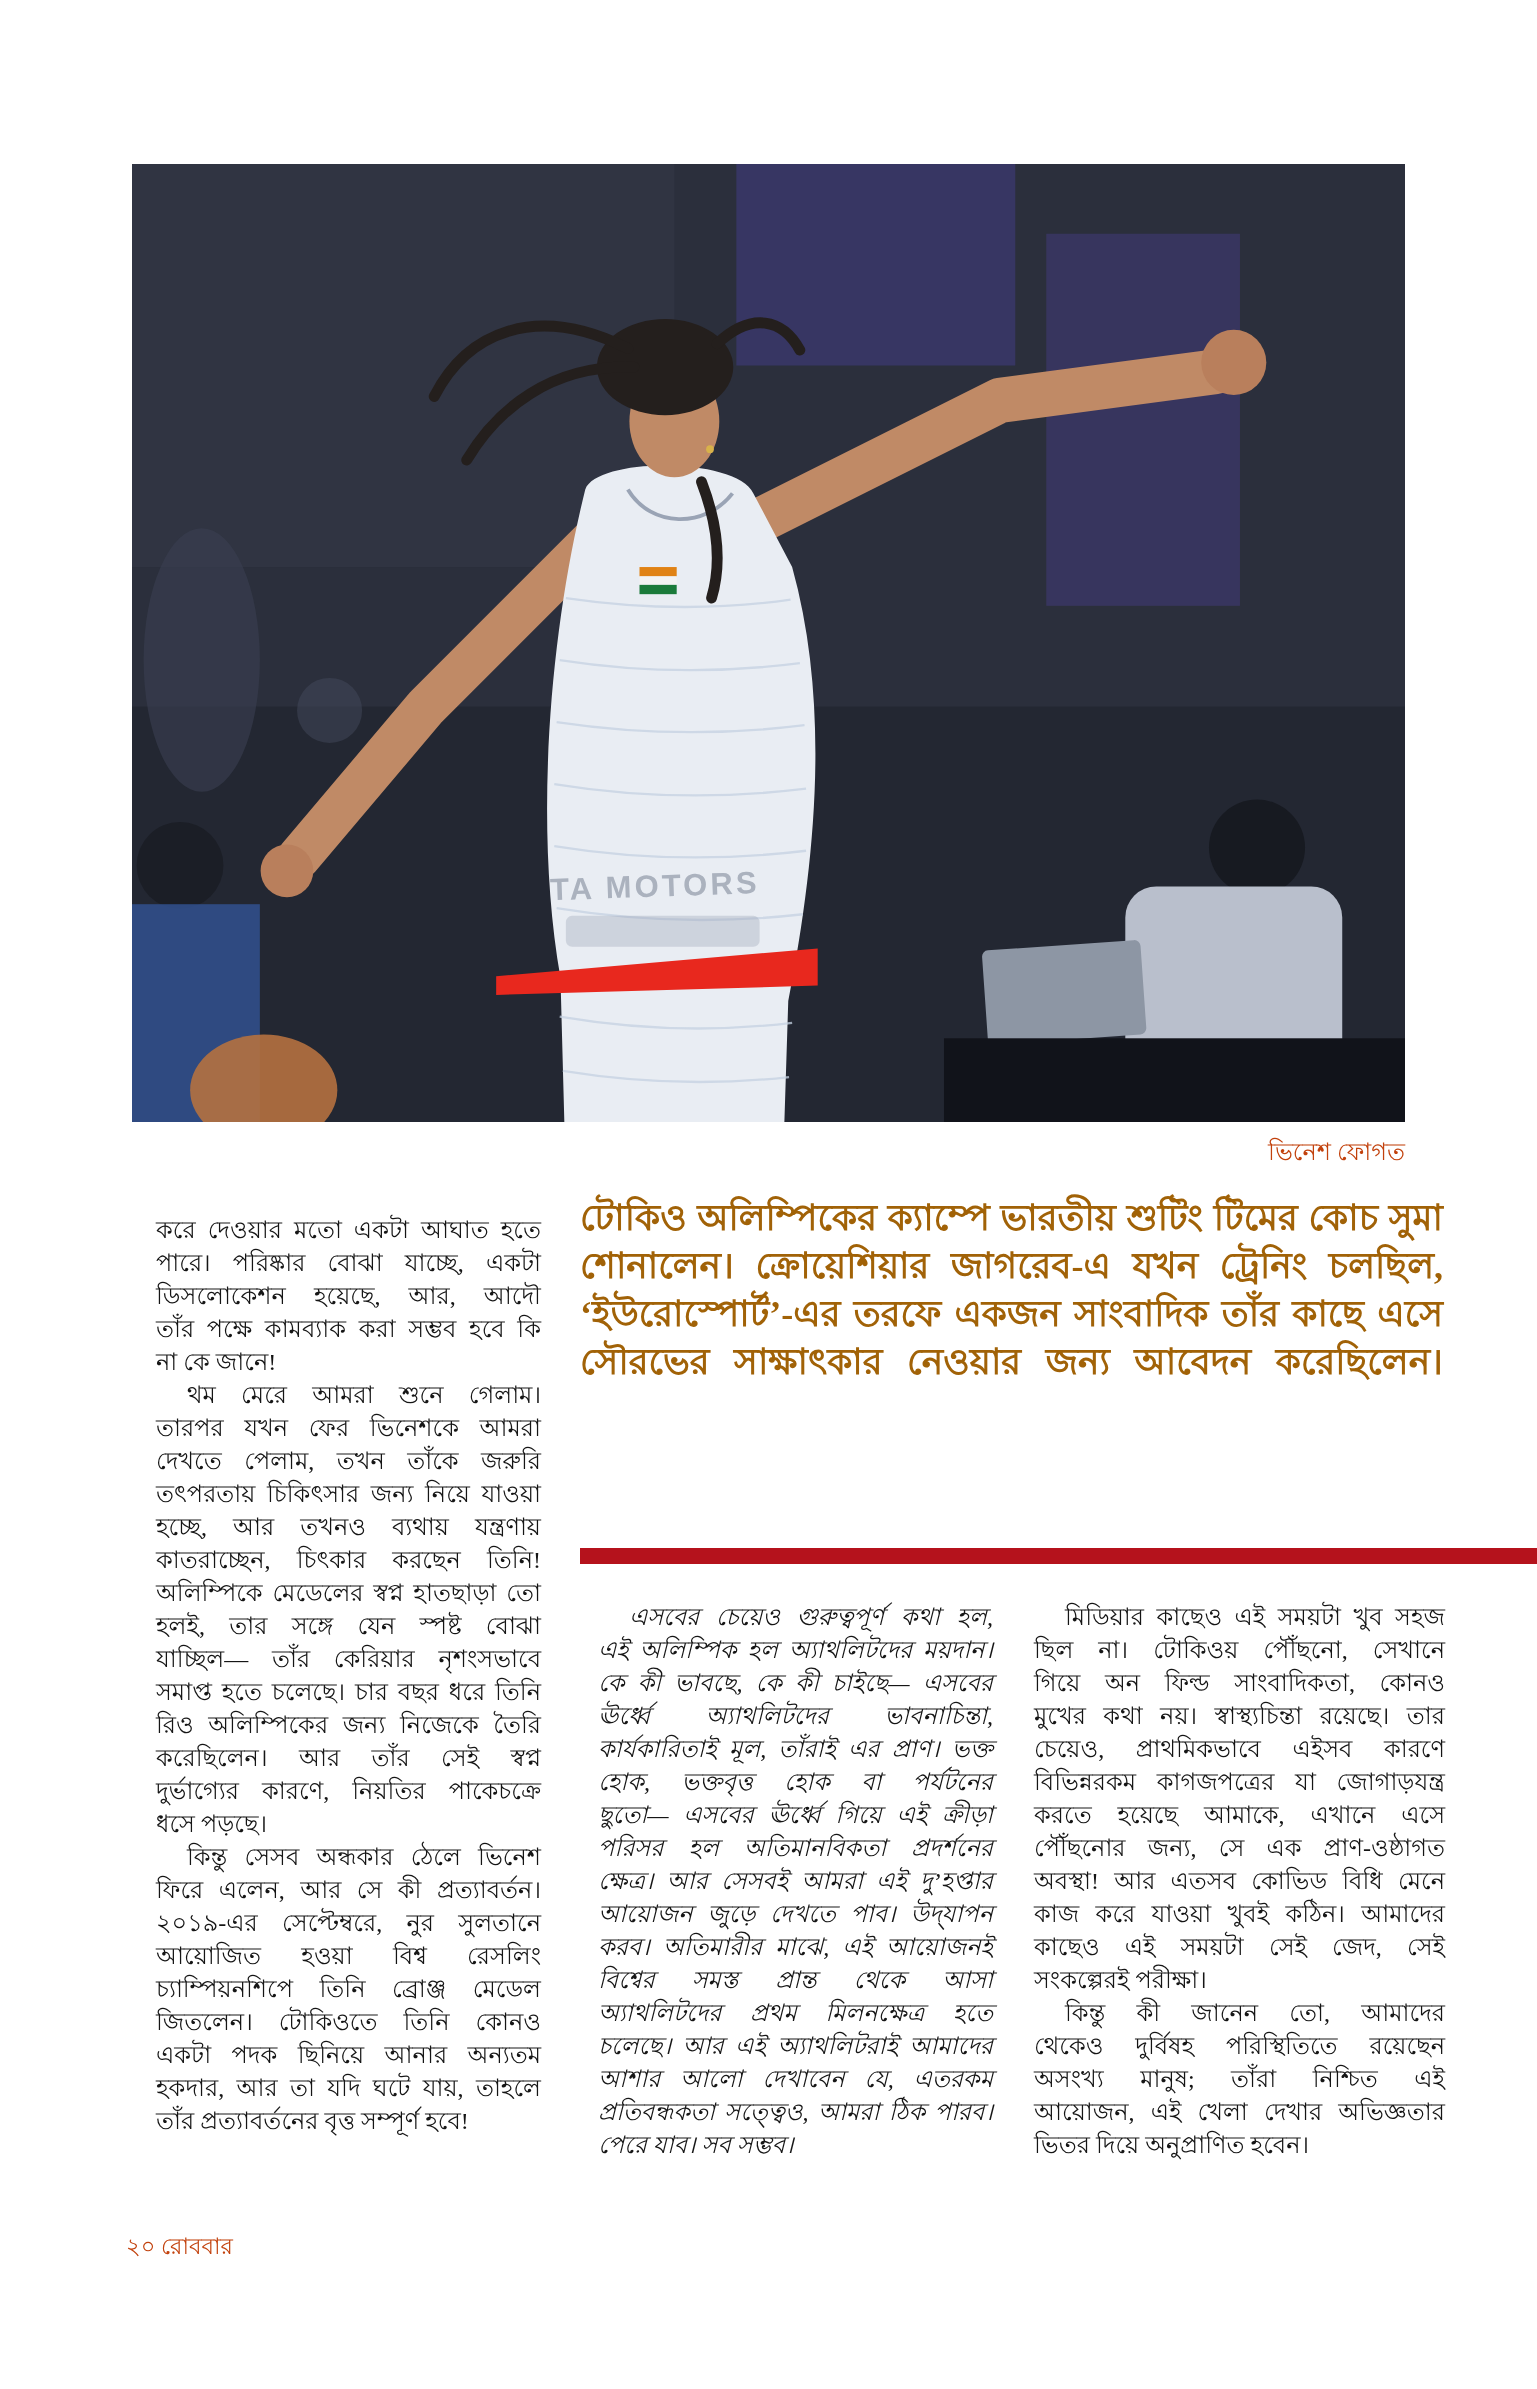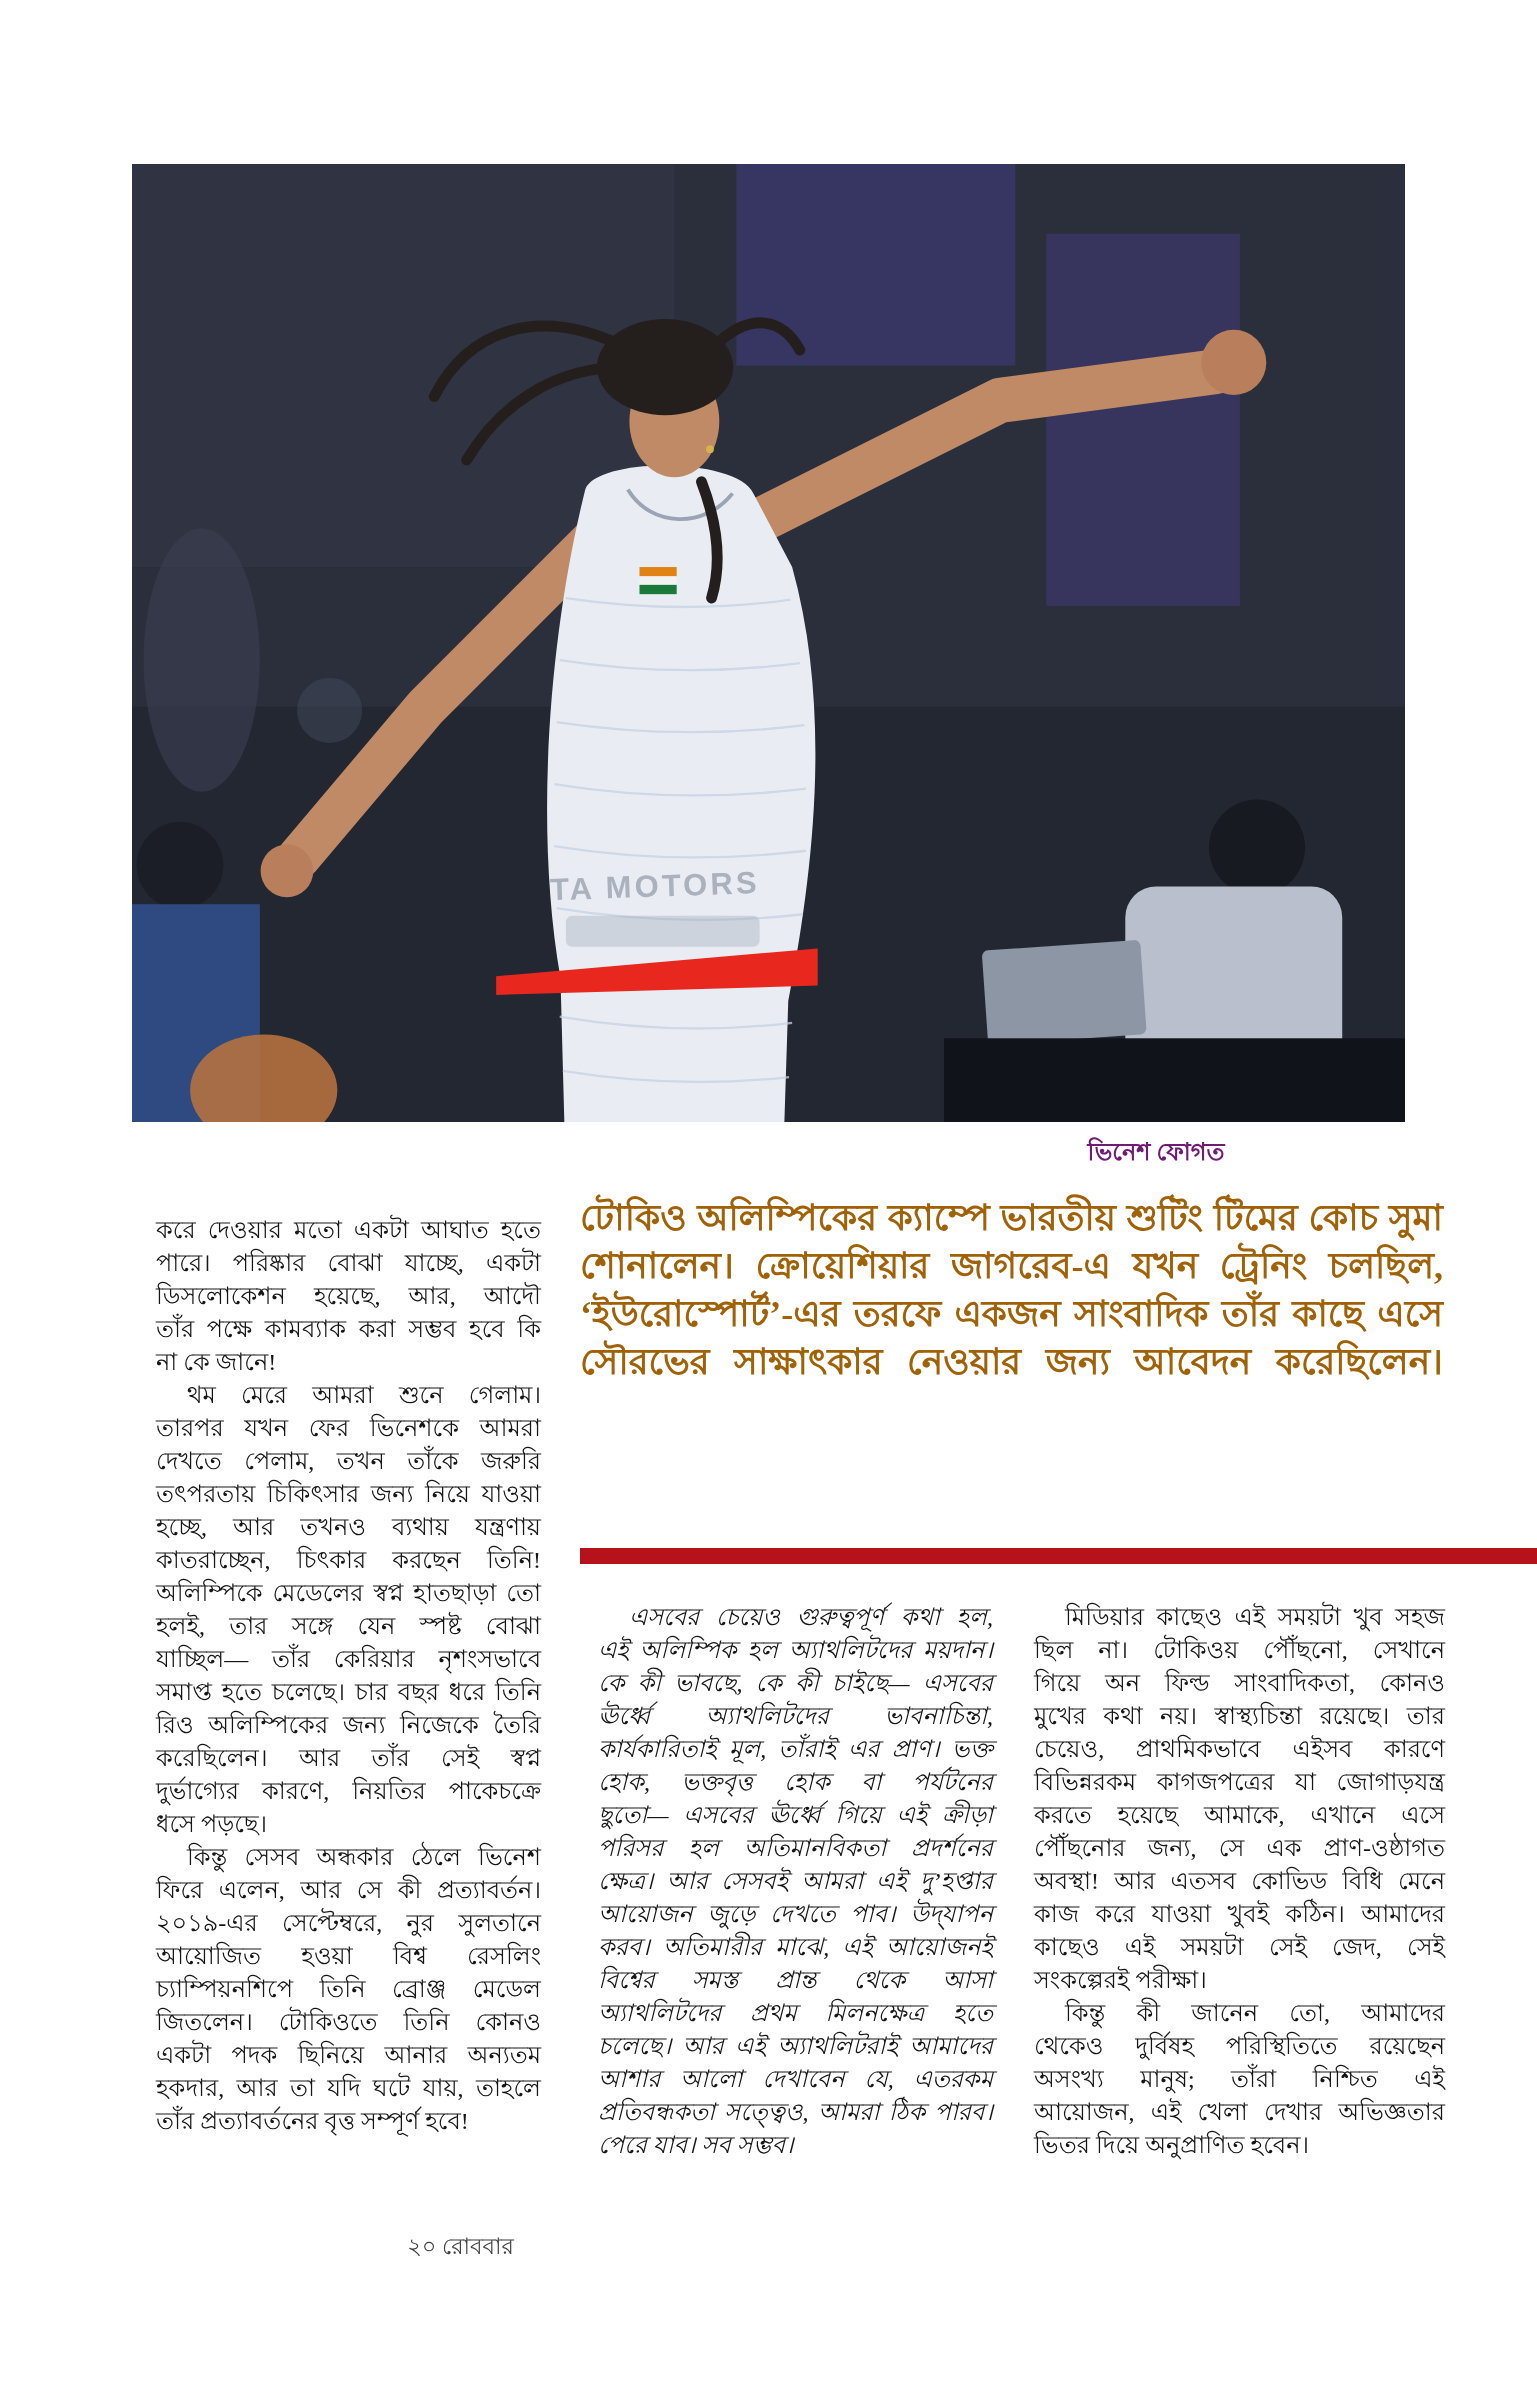--- a/index.html
+++ b/index.html
@@ -11,21 +11,21 @@
     color:#111111;
     overflow:hidden;
   }
   .photo-wrap{
     position:absolute;left:132px;top:164px;width:1273px;height:958px;
     background:#262a35;overflow:hidden;
   }
   .photo-wrap svg{display:block;width:100%;height:100%;}
   .caption{
     position:absolute;left:907px;top:1133px;width:498px;
-    text-align:center;font-size:24px;font-weight:700;color:#701a75;
+    text-align:right;font-size:24px;font-weight:400;color:#c2410c;
   }
   .lede{
     position:absolute;left:580px;top:1194px;width:863px;
     font-size:36px;font-weight:700;line-height:48px;color:#a16207;
   }
   .lede .ln{text-align:justify;text-align-last:justify;}
   .lede .ln.end{text-align-last:left;}
   .red-rule{
     position:absolute;left:580px;top:1548px;width:958px;height:15.5px;
   }
@@ -34,21 +34,21 @@
     font-size:24px;line-height:33px;color:#151515;margin-left:24px;
   }
   .col-left{left:132px;top:1214px;width:385px;}
   .col-mid{left:574px;top:1601px;width:395px;font-style:italic;}
   .col-right{left:1010px;top:1601px;width:411px;}
   .col .ln{text-align:justify;text-align-last:justify;}
   .col .ln.end{text-align-last:left;}
   .ln.ind{text-indent:31px;}
   .footer{
     position:absolute;left:126px;top:2229px;width:388px;
-    font-size:22.5px;color:#404040;text-align:right;
+    font-size:22.5px;color:#c2410c;
   }
 </style>
 </head>
 <body>
 
 <div class="page">
 
   <div class="photo-wrap">
     <svg viewBox="0 0 1643 1236" preserveAspectRatio="none">
 

